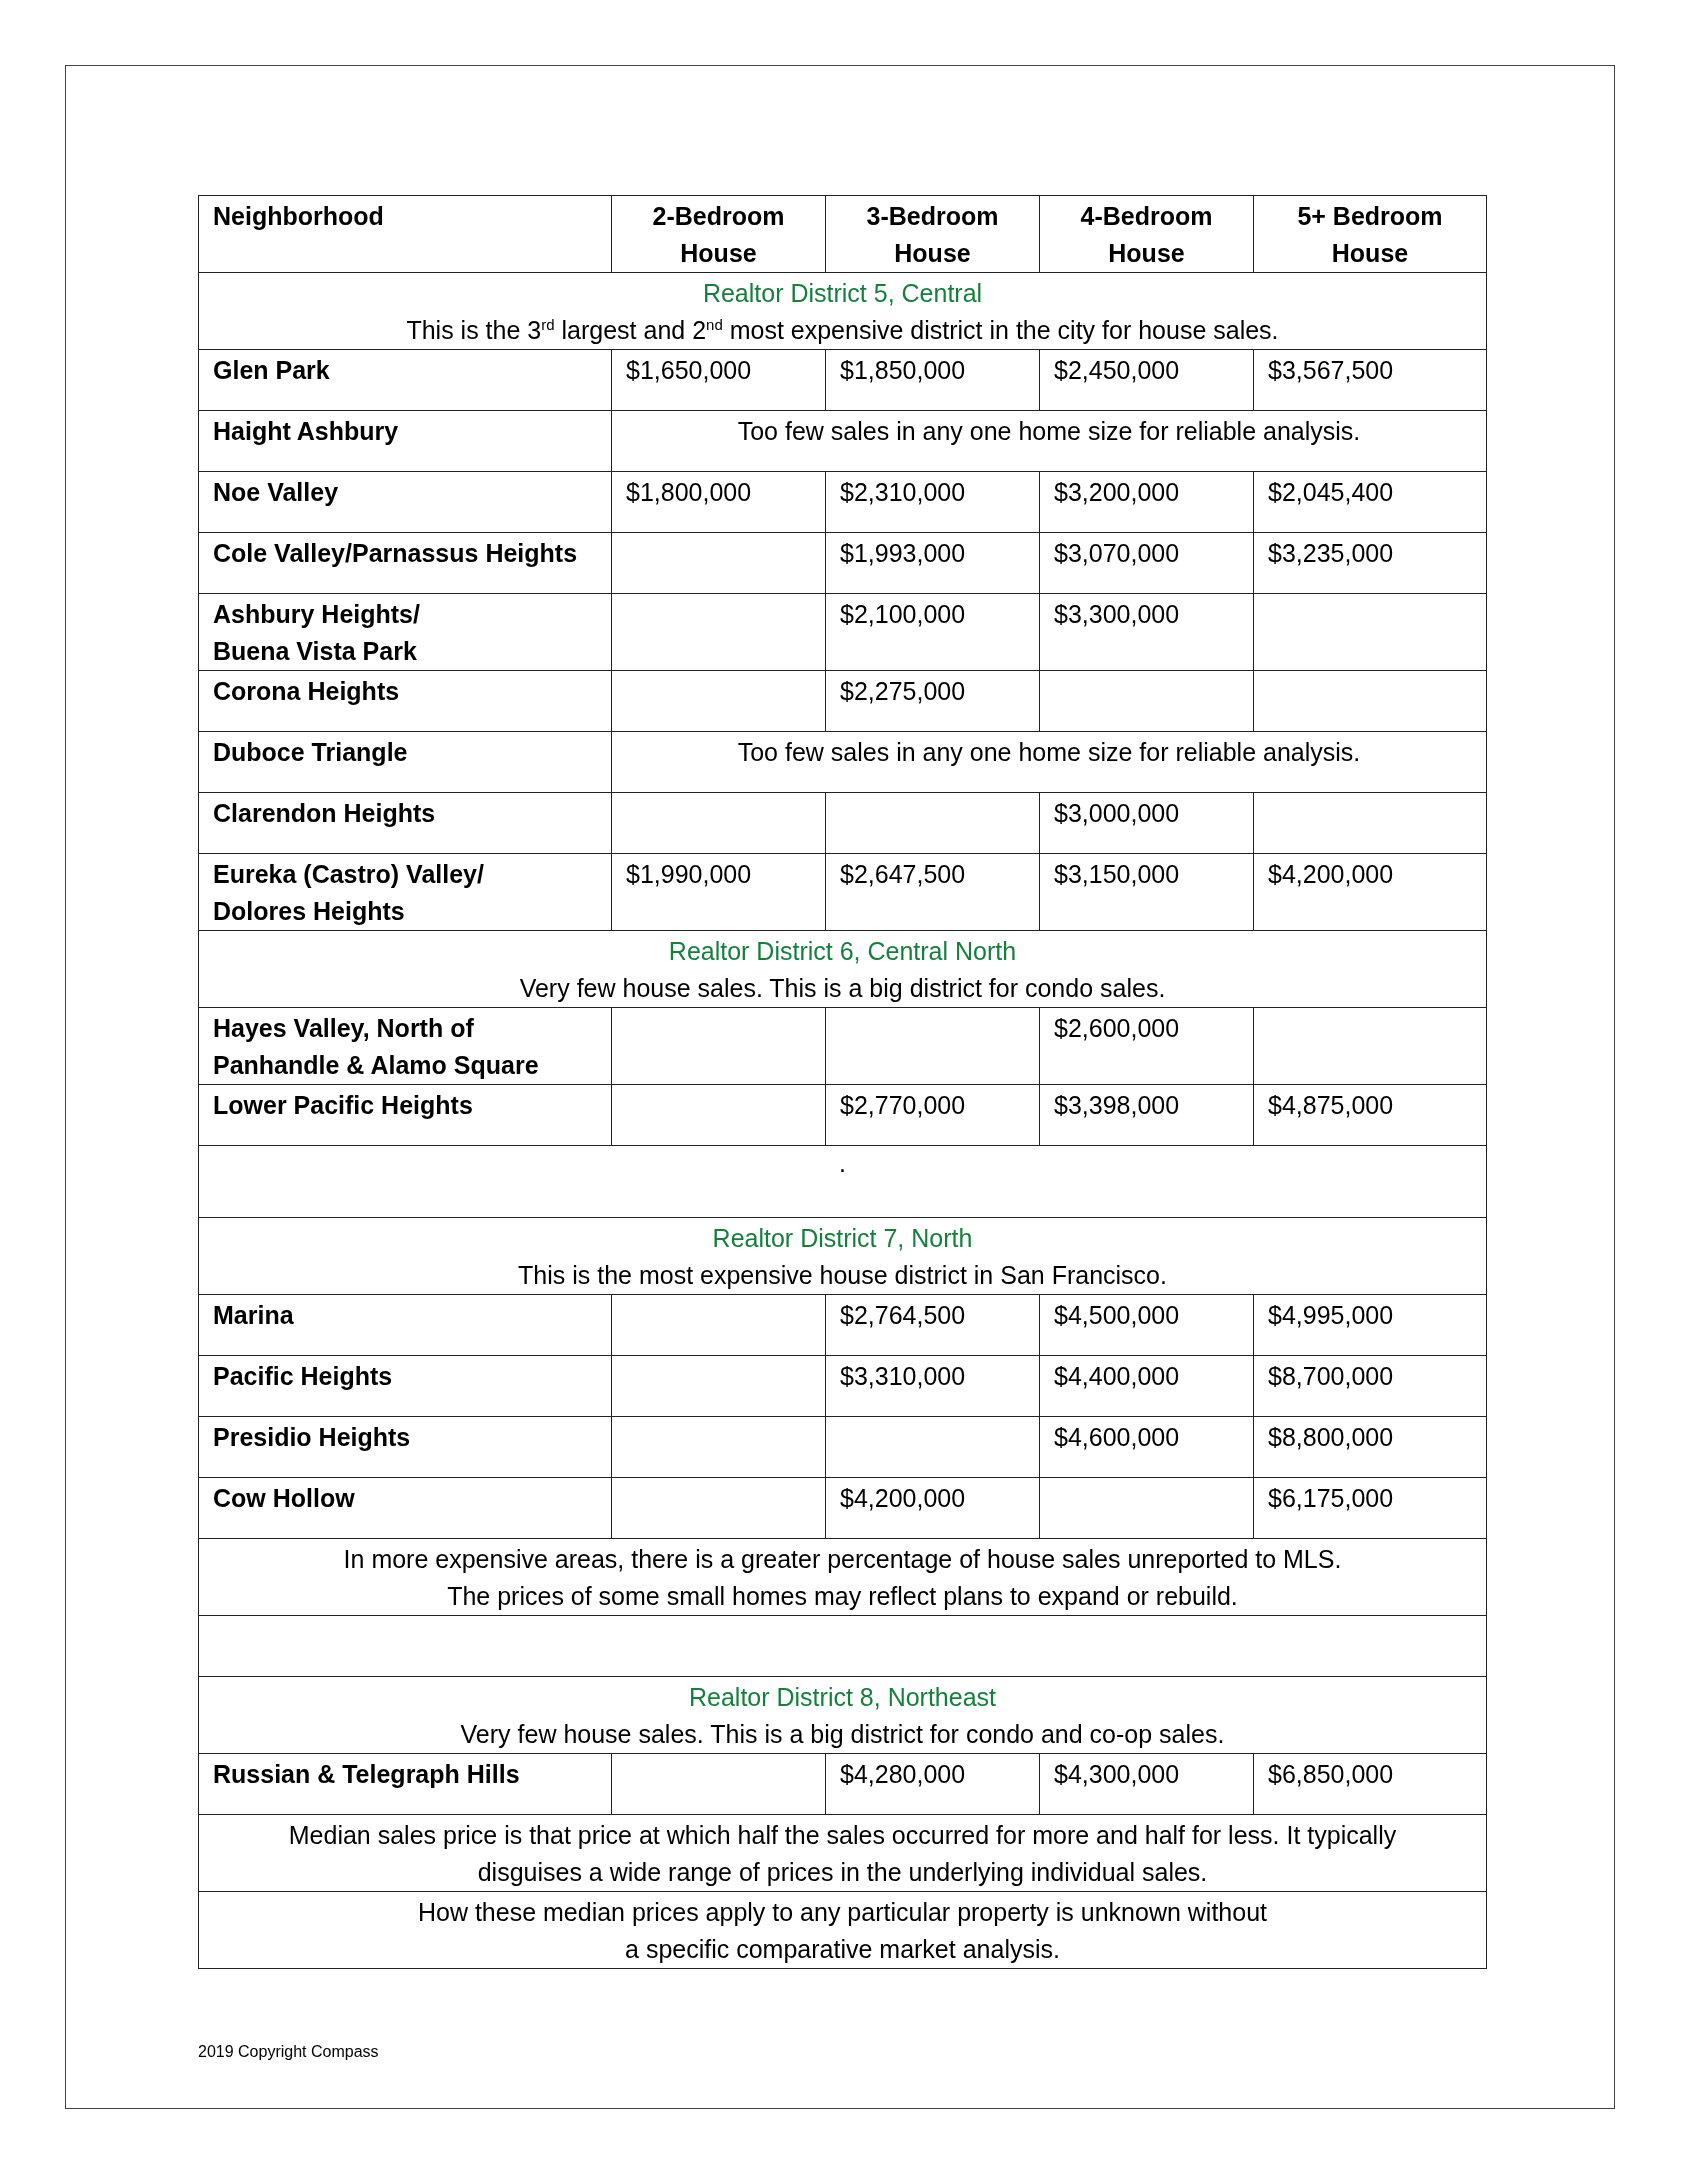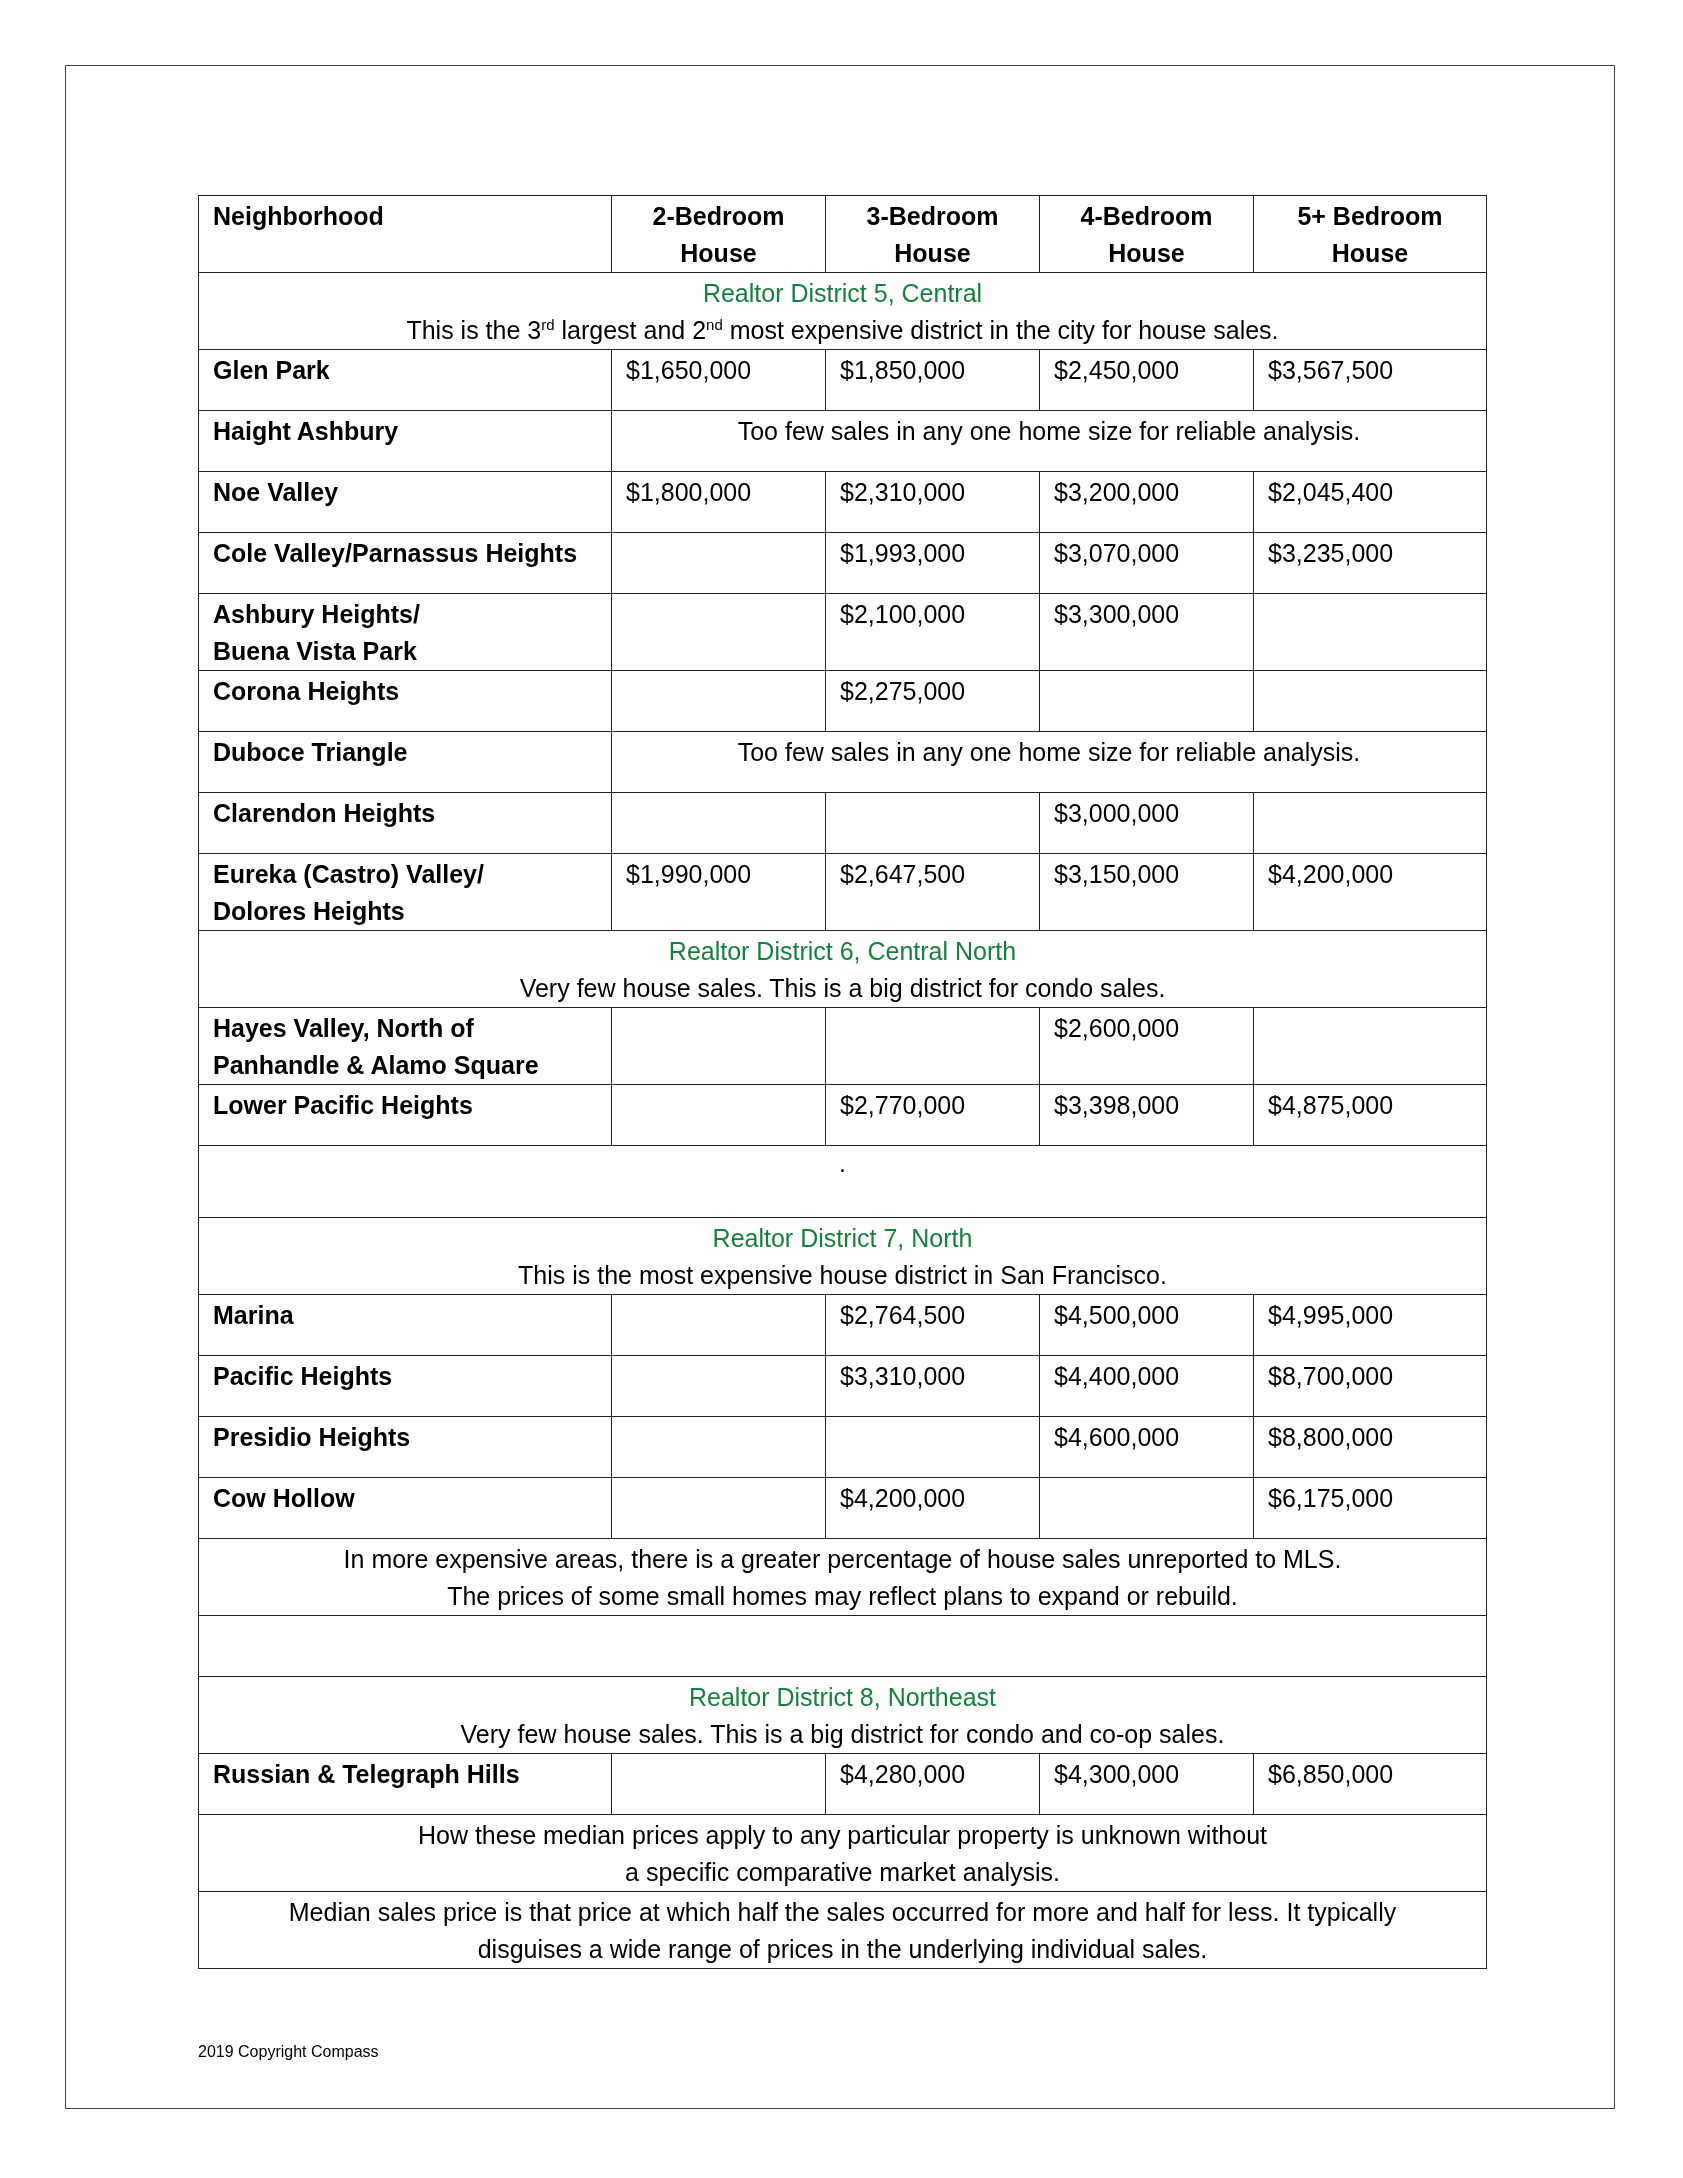--- a/index.html
+++ b/index.html
@@ -180,22 +180,22 @@
     </td>
   </tr>
   <tr class="r1">
     <td class="name">Russian &amp; Telegraph Hills</td>
     <td></td>
     <td>$4,280,000</td>
     <td>$4,300,000</td>
     <td>$6,850,000</td>
   </tr>
   <tr style="height:75px">
+    <td colspan="5" class="note"><span>Median sales price is that price at which half the sales occurred for more and half for less. It typically</span><br><span>disguises a wide range of prices in the underlying individual sales.</span></td>
+  </tr>
+  <tr style="height:75px">
     <td colspan="5" class="note"><span>How these median prices apply to any particular property is unknown without</span><br><span>a specific comparative market analysis.</span></td>
-  </tr>
-  <tr style="height:75px">
-    <td colspan="5" class="note"><span>Median sales price is that price at which half the sales occurred for more and half for less. It typically</span><br><span>disguises a wide range of prices in the underlying individual sales.</span></td>
   </tr>
 </tbody>
   </table>
 
 <div class="footer">2019 Copyright Compass</div>
 
 
 </body></html>

